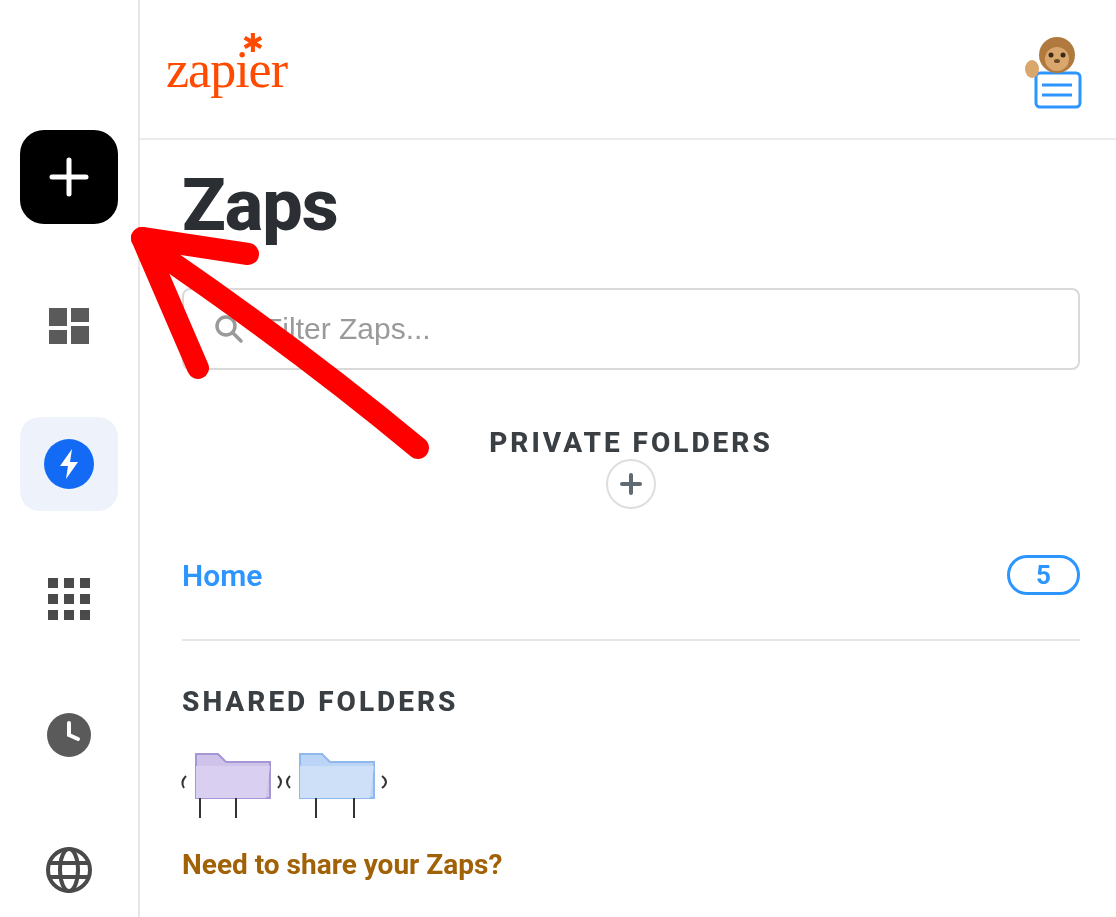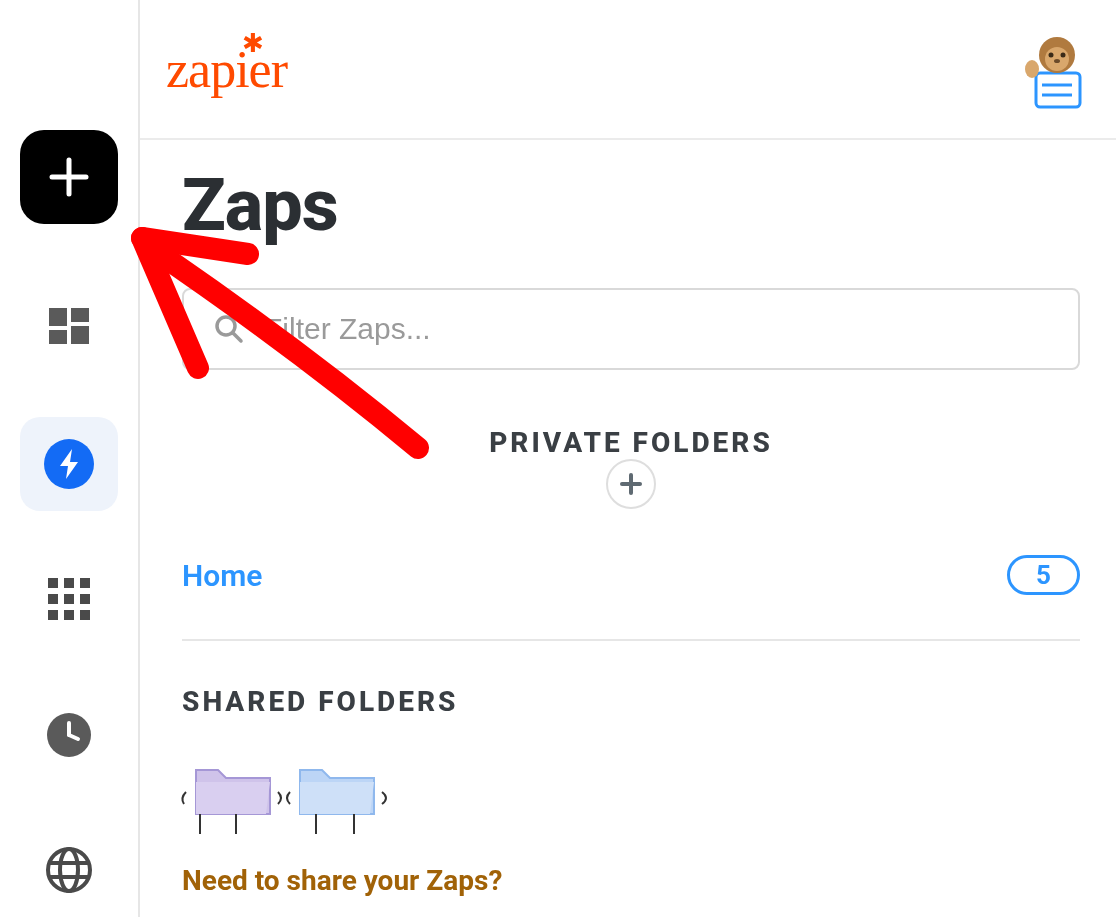--- a/index.html
+++ b/index.html
@@ -104,21 +104,21 @@
     padding: 10px 0 44px 0;
     border-bottom: 2px solid #e6e6e6;
     margin-bottom: 44px;
   }
   .folder-name { font-size: 30px; font-weight: 600; color: #2c95ff; cursor:pointer; }
   .count-pill {
     border: 3px solid #2c95ff; color: #2c95ff;
     border-radius: 999px; padding: 2px 26px;
     font-size: 26px; font-weight: 700;
   }
-  .shared-section .section-title { margin-bottom: 30px; }
+  .shared-section .section-title { margin-bottom: 14px; }
   .folders-illustration { display:flex; gap:12px; margin-bottom:26px; margin-left:-4px; }
   .share-prompt { font-size: 28px; font-weight: 700; color: #a16207; }
   
   .arrow-annotation {
     position: absolute;
     left: 118px; top: 218px;
     pointer-events: none;
   }
 </style>
 </head>

